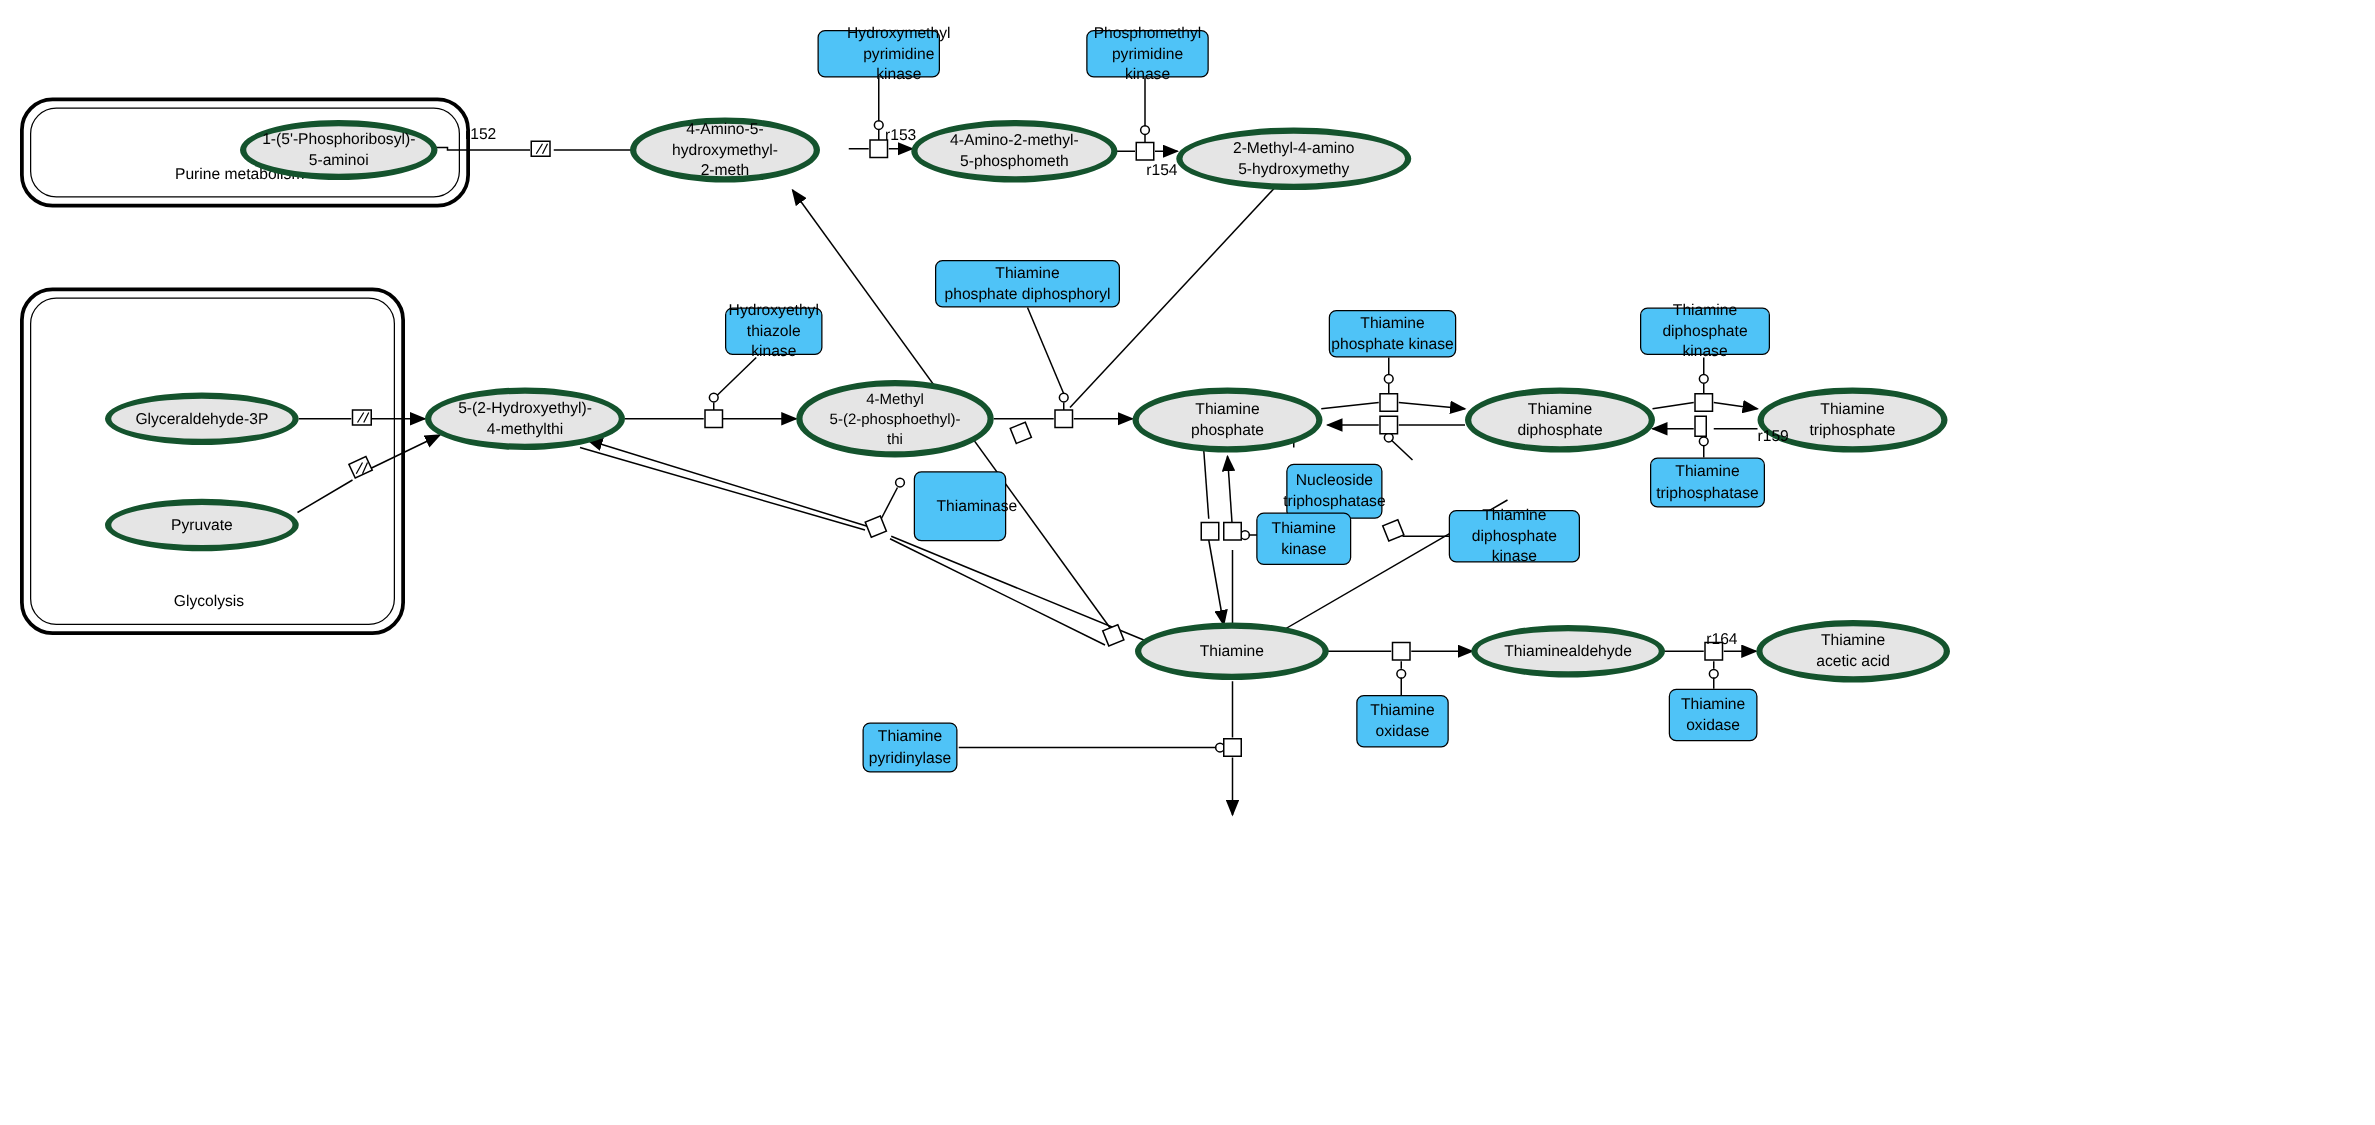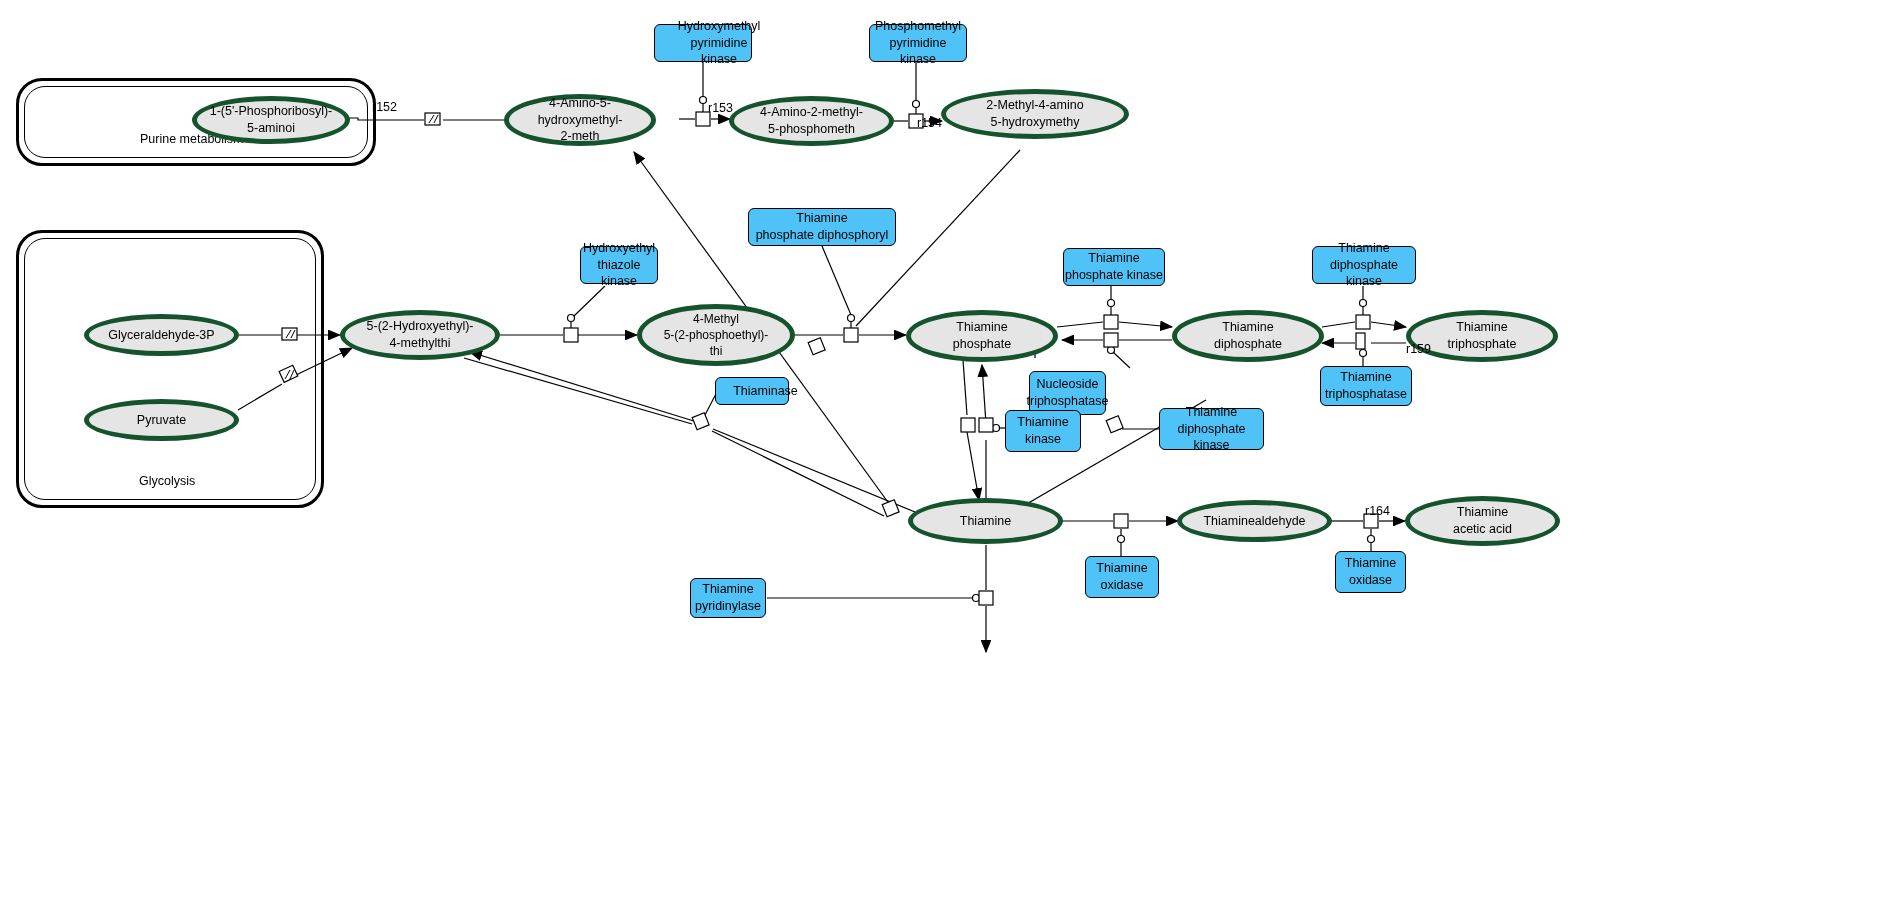--- a/index.html
+++ b/index.html
@@ -209,21 +209,21 @@
 
   <div class="node species multi" style="left:192px;top:96px;width:158px;height:48px;">1-(5'-Phosphoribosyl)-
 5-aminoi</div>
 
   <div class="node species multi" style="left:504px;top:94px;width:152px;height:52px;">4-Amino-5-hydroxymethyl-
 2-meth</div>
 
   <div class="node species multi" style="left:729px;top:96px;width:165px;height:50px;">4-Amino-2-methyl-
 5-phosphometh</div>
 
-  <div class="node species multi" style="left:941px;top:89px;width:188px;height:50px;text-align:center;">2-Methyl-4-amino
+  <div class="node species multi" style="left:941px;top:102px;width:188px;height:50px;text-align:center;">2-Methyl-4-amino
 5-hydroxymethy</div>
 
   <div class="node species" style="left:84px;top:314px;width:155px;height:42px;">Glyceraldehyde-3P</div>
 
   <div class="node species" style="left:84px;top:399px;width:155px;height:42px;">Pyruvate</div>
 
   <div class="node species multi" style="left:340px;top:310px;width:160px;height:50px;">5-(2-Hydroxyethyl)-
 4-methylthi</div>
 
   <div class="node species multi" style="left:637px;top:304px;width:158px;height:62px;font-size:12px;">4-Methyl
@@ -258,21 +258,21 @@
 
   <div class="node enzyme multi" style="left:580px;top:246px;width:78px;height:38px;">Hydroxyethyl
 thiazole kinase</div>
 
   <div class="node enzyme multi" style="left:1063px;top:248px;width:102px;height:38px;">Thiamine
 phosphate kinase</div>
 
   <div class="node enzyme multi" style="left:1312px;top:246px;width:104px;height:38px;">Thiamine
 diphosphate kinase</div>
 
-  <div class="node enzyme" style="left:715px;top:377px;width:74px;height:28px;padding-left:27px;">Thiaminase</div>
+  <div class="node enzyme" style="left:731px;top:377px;width:74px;height:56px;padding-left:27px;">Thiaminase</div>
 
   <div class="node enzyme multi" style="left:1029px;top:358px;width:77px;height:44px;margin-top:13px;">Nucleoside
 triphosphatase</div>
 
   <div class="node enzyme multi" style="left:1320px;top:366px;width:92px;height:40px;">Thiamine
 triphosphatase</div>
 
   <div class="node enzyme multi" style="left:1005px;top:410px;width:76px;height:42px;">Thiamine
 kinase</div>
 
@@ -283,17 +283,17 @@
 pyridinylase</div>
 
   <div class="node enzyme multi" style="left:1085px;top:556px;width:74px;height:42px;">Thiamine
 oxidase</div>
 
   <div class="node enzyme multi" style="left:1335px;top:551px;width:71px;height:42px;">Thiamine
 oxidase</div>
 
   <div class="rlabel" style="left:344px;top:100px;">r152</div>
   <div class="rlabel" style="left:680px;top:101px;">r153</div>
-  <div class="rlabel" style="left:889px;top:116px;">r154</div>
+  <div class="rlabel" style="left:889px;top:129px;">r154</div>
   <div class="rlabel" style="left:1378px;top:342px;">r159</div>
   <div class="rlabel" style="left:1337px;top:504px;">r164</div>
 
 </div>
 
 </body></html>

